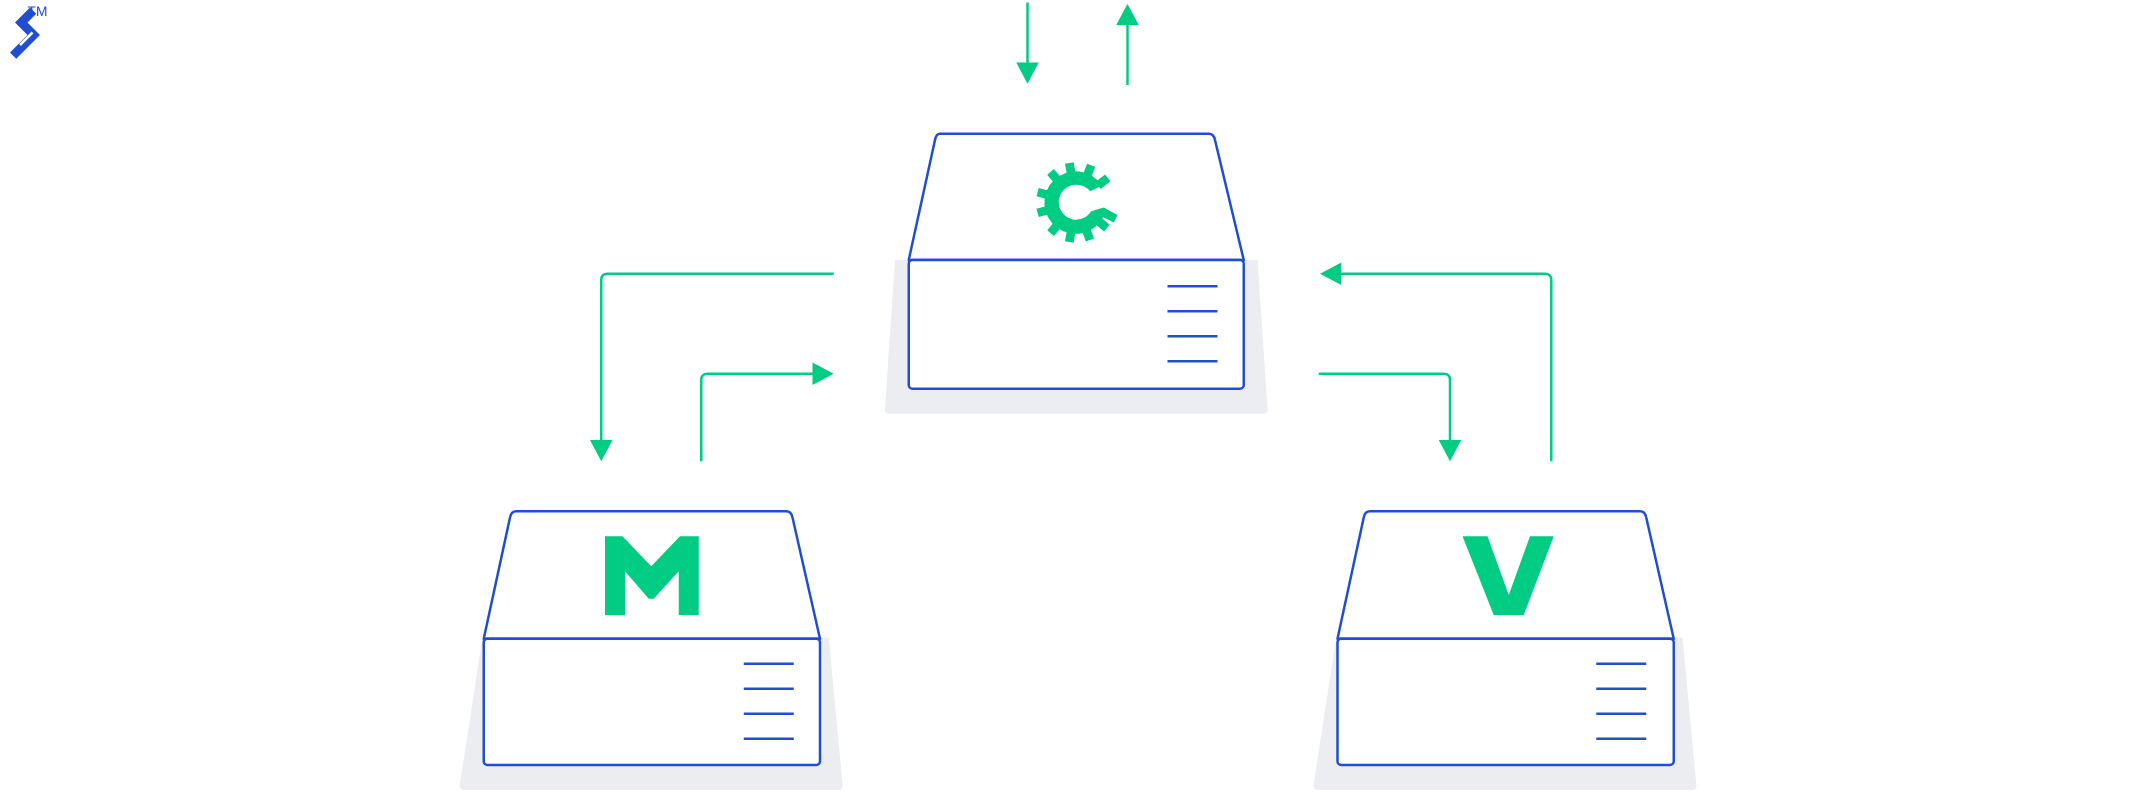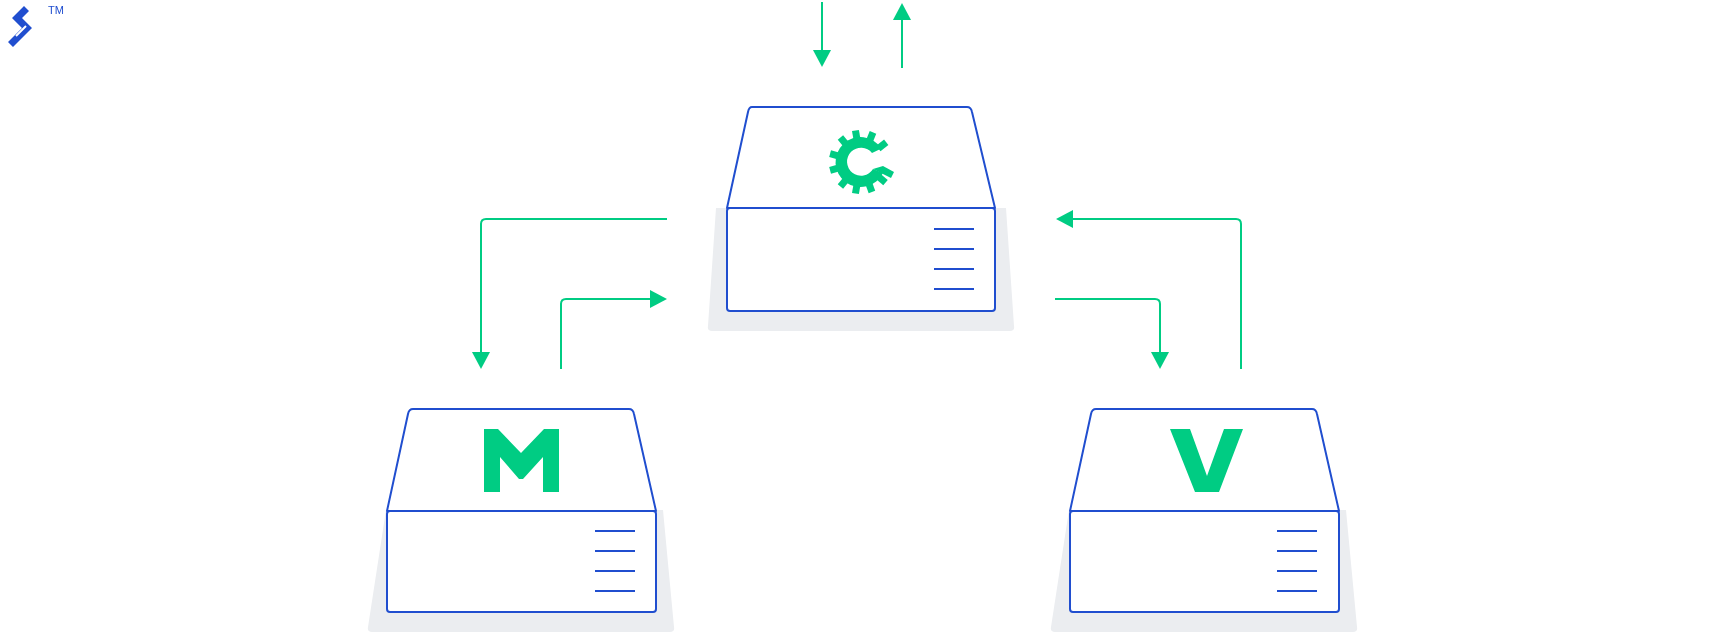--- a/index.html
+++ b/index.html
@@ -1,18 +1,18 @@
 <!DOCTYPE html>
 <html><head>
   <meta charset="utf-8">
   <style>
     html, body { margin: 0; padding: 0; background: #ffffff; }
     body { width: 1720px; height: 641px; position: relative; overflow: hidden; font-family: "Liberation Sans", sans-serif; }
     #diagram { position: absolute; left: 0; top: 0; }
-    .tm { position: absolute; left: 48px; top: 4px; font-size: 11px; color: #204ecf; font-family: "Liberation Sans", sans-serif; }
+    .tm { position: absolute; left: 22px; top: 4px; font-size: 11px; color: #204ecf; font-family: "Liberation Sans", sans-serif; }
   </style>
 </head>
 <body>
 
 <svg id="diagram" width="1720" height="641" viewBox="0 0 1720 641" xmlns="http://www.w3.org/2000/svg">
   <defs>
     <marker id="arrow" viewBox="0 0 10 10" refX="5" refY="5" markerWidth="5" markerHeight="5" orient="auto-start-reverse">
       <path d="M0,0 L10,5 L0,10 z" fill="#00cc83"></path>
     </marker>
   </defs>

